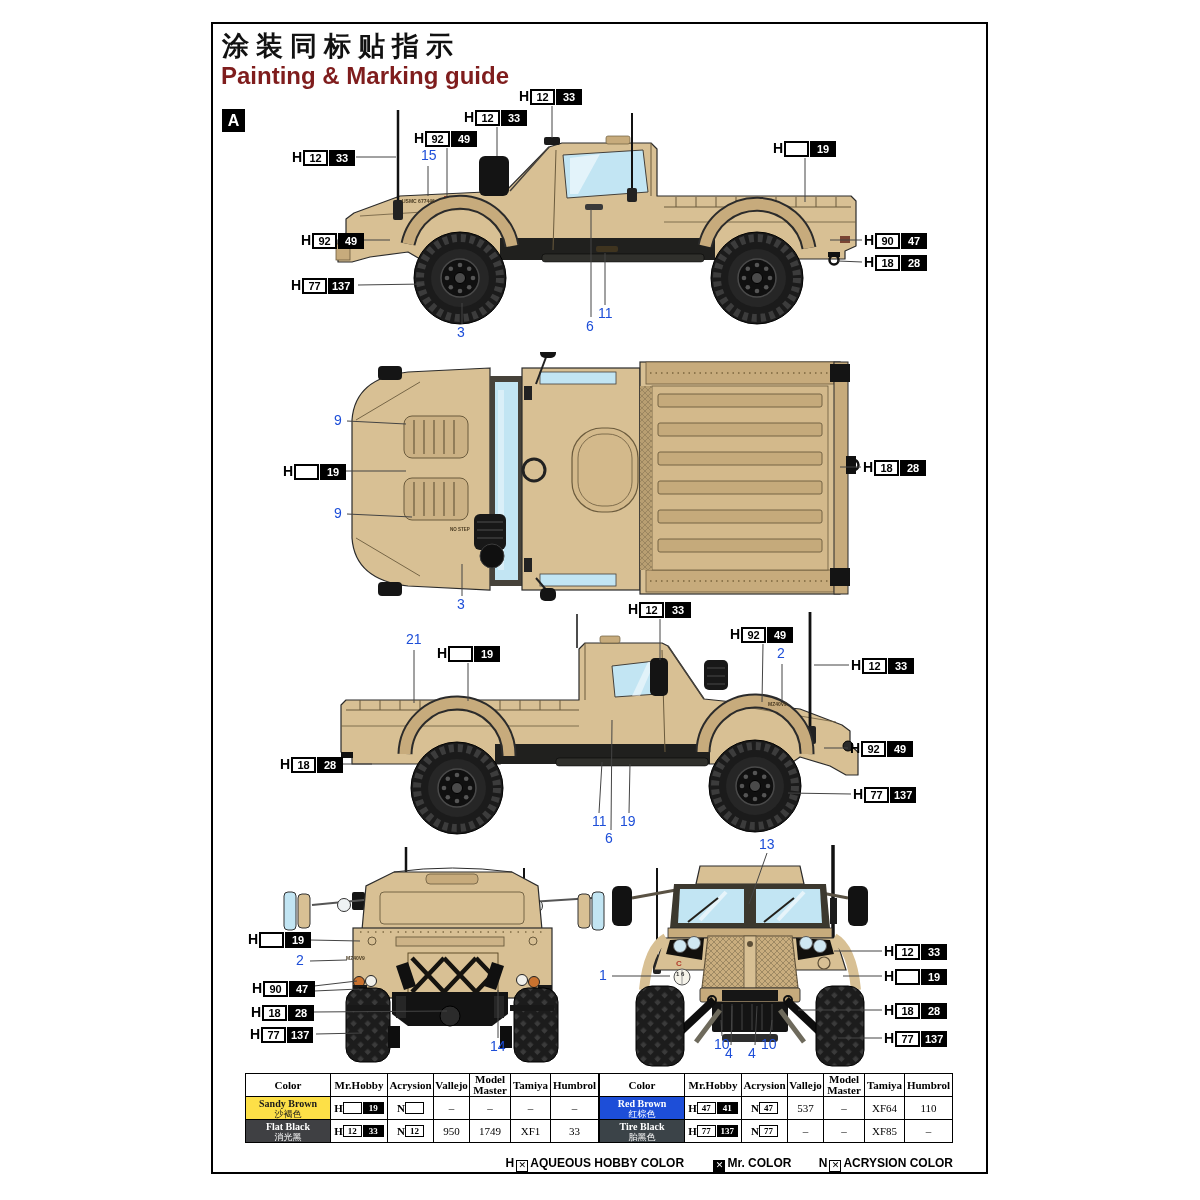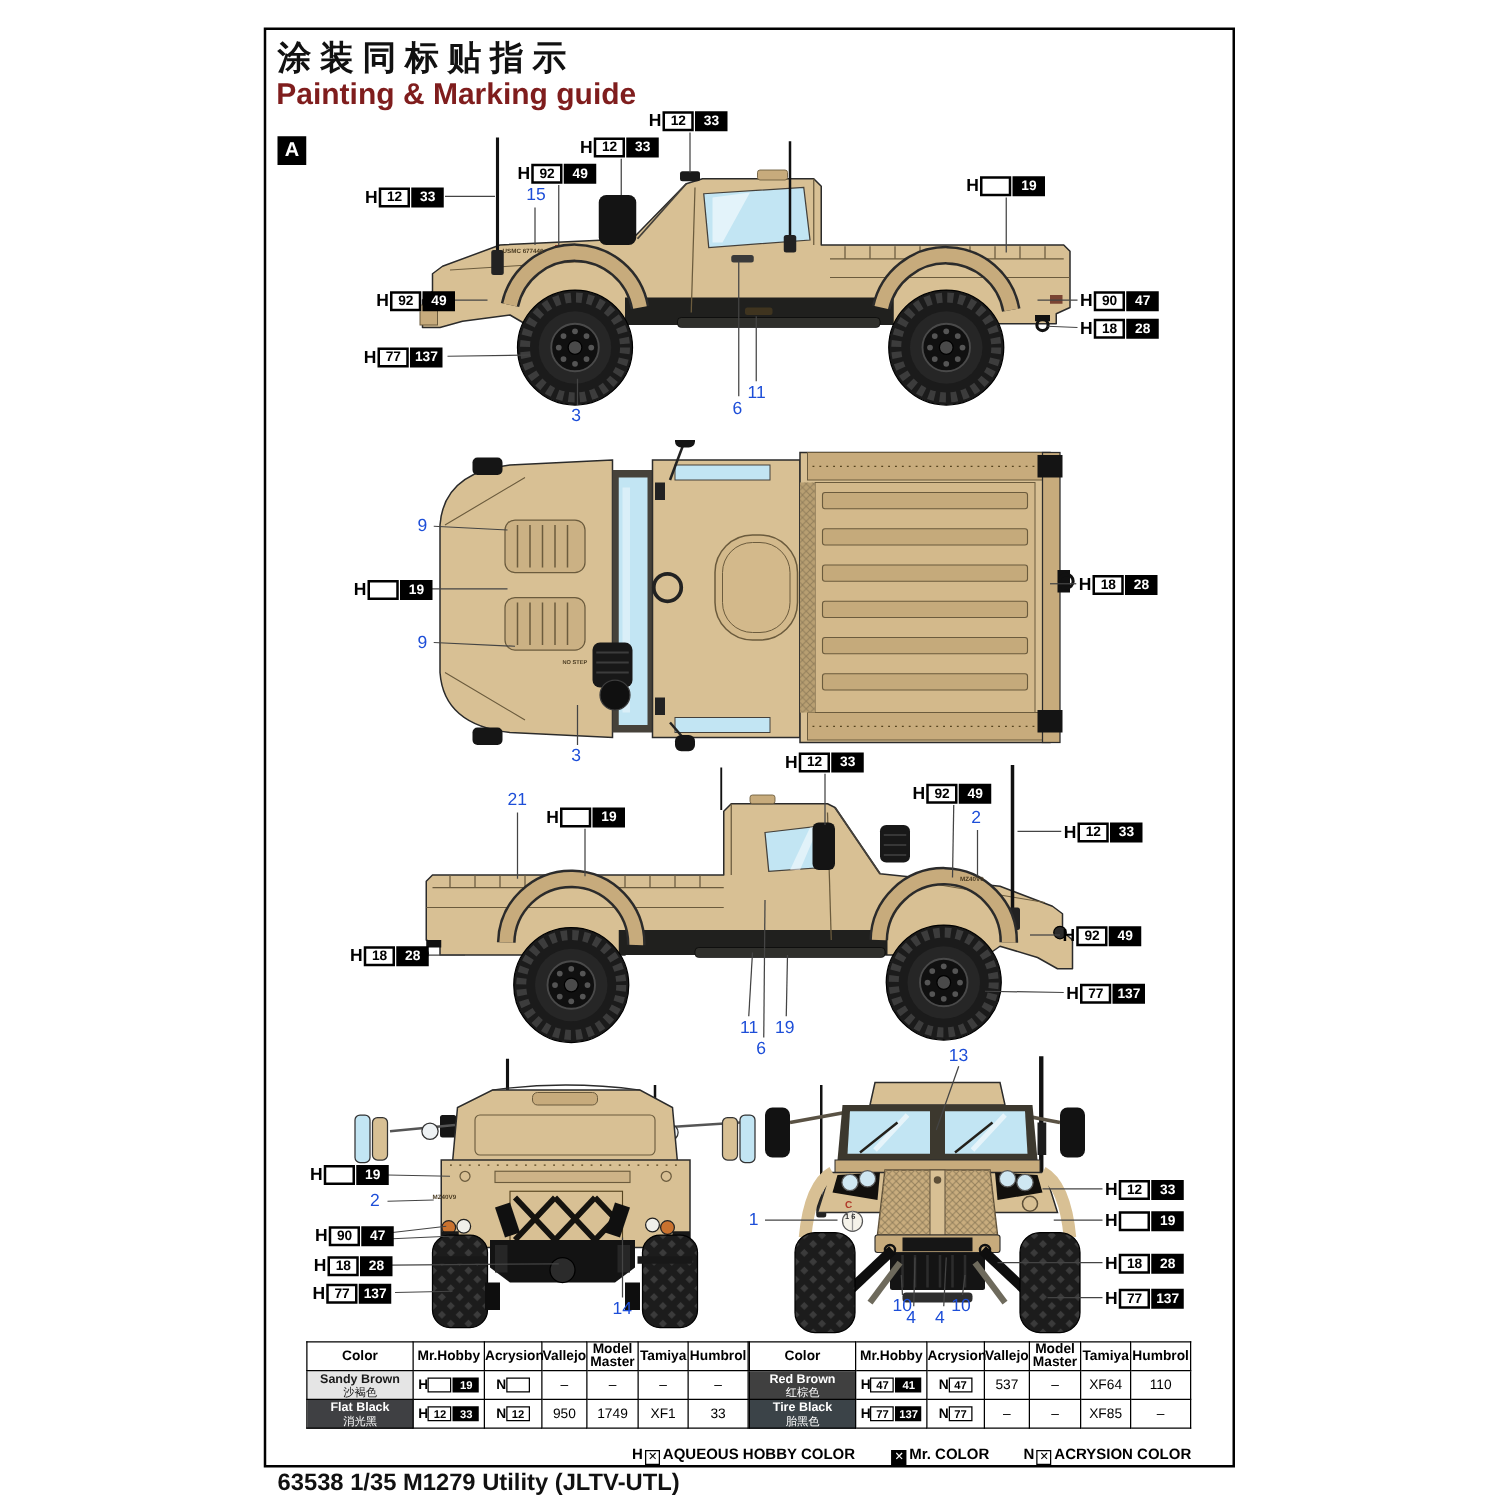--- a/index.html
+++ b/index.html
@@ -17,21 +17,21 @@
   .chip-h{font-weight:bold;font-size:14px;color:#000;margin-right:1px;line-height:17px;}
   .chip-w{box-sizing:border-box;width:25px;height:16px;border:2px solid #000;background:#fff;color:#000;
           display:inline-flex;align-items:center;justify-content:center;font-size:11px;font-weight:bold;}
   .chip-b{box-sizing:border-box;min-width:26px;height:16px;background:#000;color:#fff;margin-left:1px;padding:0 3px;
           display:inline-flex;align-items:center;justify-content:center;font-size:11px;font-weight:bold;}
   .numco{position:absolute;font-size:14px;color:#1d4ed8;line-height:14px;}
   .marking{position:absolute;font-weight:bold;white-space:nowrap;line-height:1;}
   
   .ptable-wrap{position:absolute;left:245px;top:1073px;width:708px;}
   .pt-header{background:#000;color:#fff;font-weight:bold;font-size:11px;line-height:14px;height:14px;padding-left:8px;letter-spacing:0.5px;}
-  .pt-body{display:flex;}
+  .pt-body{display:flex;font-family:Liberation Serif, serif;}
   table.ptable{border-collapse:collapse;table-layout:fixed;width:354px;}
   table.ptable td{border:1.4px solid #000;height:22px;text-align:center;vertical-align:middle;font-size:11px;padding:0;background:#fff;color:#000;}
   td.hd{font-weight:bold;font-size:11px;line-height:11px;}
   .col-color{width:85px}.col-mr{width:57px}.col-acr{width:46px}.col-val{width:36px}.col-mm{width:41px}.col-tam{width:40px}.col-hum{width:48px}
   .cname{font-size:10px;font-weight:bold;line-height:11px;}
   .czh{font-size:9px;line-height:10px;}
   .mc{display:inline-flex;align-items:center;}
   .mch{font-weight:bold;font-size:11px;}
   .mw{box-sizing:border-box;display:inline-flex;align-items:center;justify-content:center;width:19px;height:12px;border:1.5px solid #000;background:#fff;color:#000;font-size:9px;font-weight:bold;}
   .mb{box-sizing:border-box;display:inline-flex;align-items:center;justify-content:center;min-width:21px;height:12px;background:#000;color:#fff;font-size:9px;font-weight:bold;margin-left:1px;padding:0 1px;}
@@ -570,21 +570,21 @@
             <tr>
           <td class="hd">Color</td>
           <td class="hd">Mr.Hobby</td>
           <td class="hd">Acrysion</td>
           <td class="hd">Vallejo</td>
           <td class="hd">Model Master</td>
           <td class="hd">Tamiya</td>
           <td class="hd">Humbrol</td>
         </tr>
         <tr>
-          <td style="background: #e5e5e5; color: rgb(26, 26, 26);">
+          <td style="background: #fde047; color: rgb(26, 26, 26);">
             <div class="cname">Sandy Brown</div>
                 <div class="czh">沙褐色</div>
           </td>
           <td><span class="mc">
                   <span class="mch">H</span>
                   <span class="mw"></span>
                   <span class="mb">19</span>
                 </span></td>
           <td><span class="mc">
                   <span class="mch">N</span>
@@ -630,21 +630,21 @@
             <tr>
           <td class="hd">Color</td>
           <td class="hd">Mr.Hobby</td>
           <td class="hd">Acrysion</td>
           <td class="hd">Vallejo</td>
           <td class="hd">Model Master</td>
           <td class="hd">Tamiya</td>
           <td class="hd">Humbrol</td>
         </tr>
         <tr>
-          <td style="background: #404040; color: rgb(255, 255, 255); margin-left: 36px;">
+          <td style="background: #1d4ed8; color: rgb(255, 255, 255); margin-left: 36px;">
             <div class="cname">Red Brown</div>
                 <div class="czh">红棕色</div>
           </td>
           <td><span class="mc">
                   <span class="mch">H</span>
                   <span class="mw">47</span>
                   <span class="mb">41</span>
                 </span></td>
           <td><span class="mc">
                   <span class="mch">N</span>
@@ -678,15 +678,14 @@
         </table>
     </div>
   </div>
 
   <div class="legend">
     <span class="lg-item"><span>H</span><span class="lg-box">✕</span><span>AQUEOUS HOBBY COLOR</span></span>
     <span class="lg-item"><span></span><span class="lg-box black">✕</span><span>Mr. COLOR</span></span>
     <span class="lg-item"><span>N</span><span class="lg-box">✕</span><span>ACRYSION COLOR</span></span>
   </div>
 
-  <div class="footer">63538 1/35 M1279 Utility (JLTV-UTL)</div>
 
 </div>
 
 </body></html>

